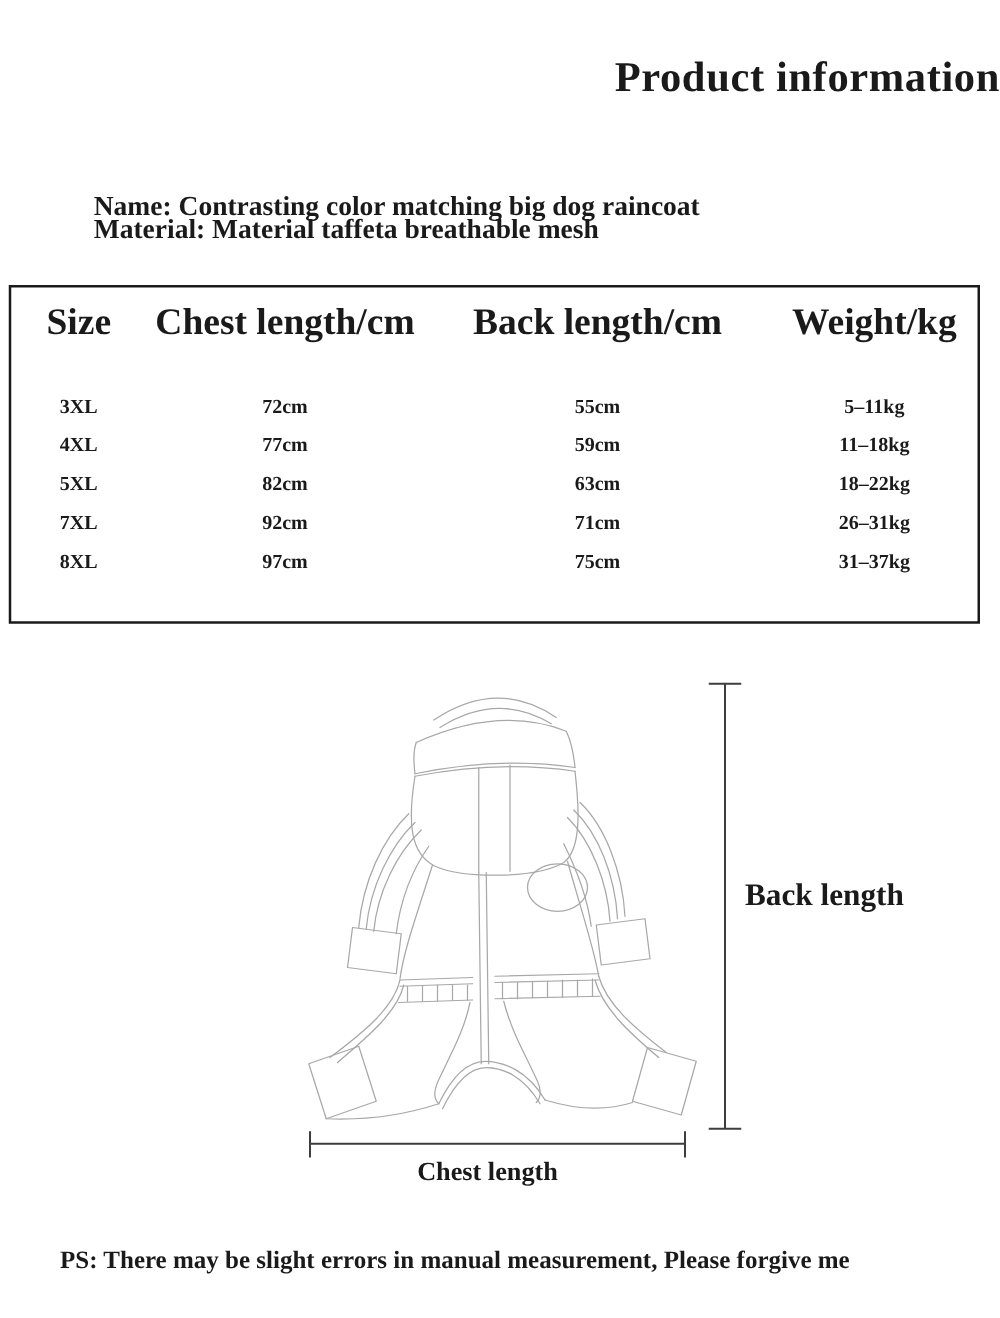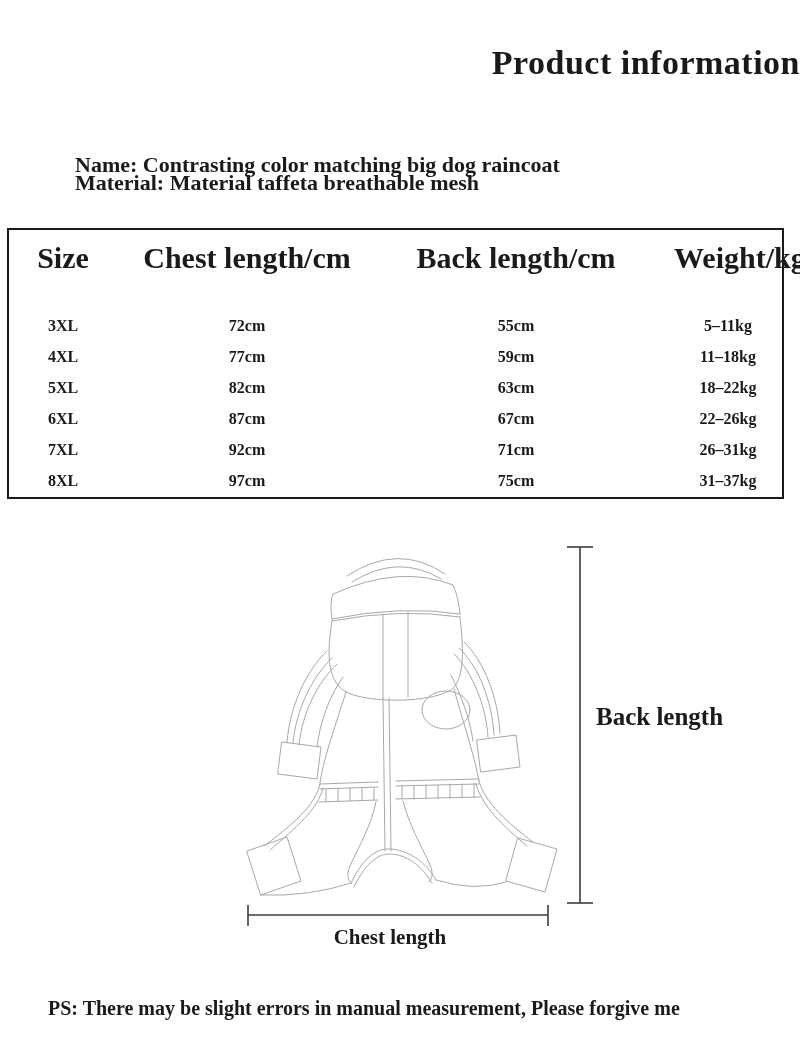--- a/index.html
+++ b/index.html
@@ -24,21 +24,20 @@
   .meta-material{top:170px;}
   .size-table{
     position:absolute;left:7px;top:228px;
     width:773px;height:267px;
     border:2px solid #1a1a1a;
     box-sizing:content-box;
   }
   .thead,.trow{
     display:grid;
     grid-template-columns:108px 222px 278px 1fr;
-    gap:19px;
   }
   .thead{
     height:56px;align-items:center;
     font-size:30px;font-weight:bold;
   }
   .tbody{margin-top:24px;}
   .trow{height:31px;align-items:center;font-size:16px;font-weight:bold;}
   .cell{text-align:center;}
   .diagram-svg{position:absolute;left:230px;top:520px;}
   .dim-label{
@@ -87,26 +86,20 @@
         <div class="cell">4XL</div>
         <div class="cell">77cm</div>
         <div class="cell">59cm</div>
         <div class="cell">11–18kg</div>
       </div>
       <div class="trow">
         <div class="cell">5XL</div>
         <div class="cell">82cm</div>
         <div class="cell">63cm</div>
         <div class="cell">18–22kg</div>
-      </div>
-      <div class="trow">
-        <div class="cell">6XL</div>
-        <div class="cell">87cm</div>
-        <div class="cell">67cm</div>
-        <div class="cell">22–26kg</div>
       </div>
       <div class="trow">
         <div class="cell">7XL</div>
         <div class="cell">92cm</div>
         <div class="cell">71cm</div>
         <div class="cell">26–31kg</div>
       </div>
       <div class="trow">
         <div class="cell">8XL</div>
         <div class="cell">97cm</div>

